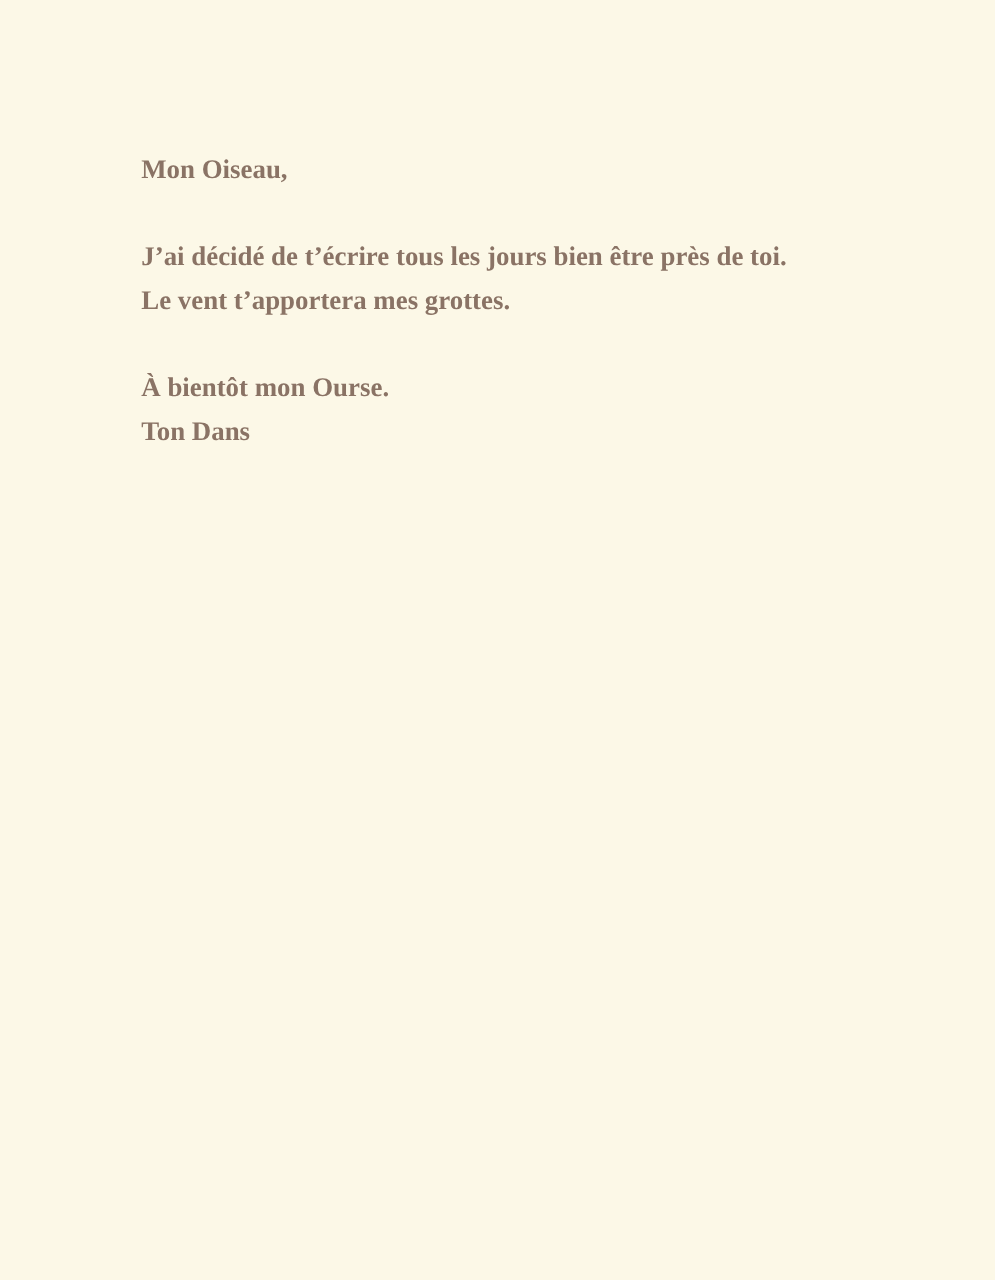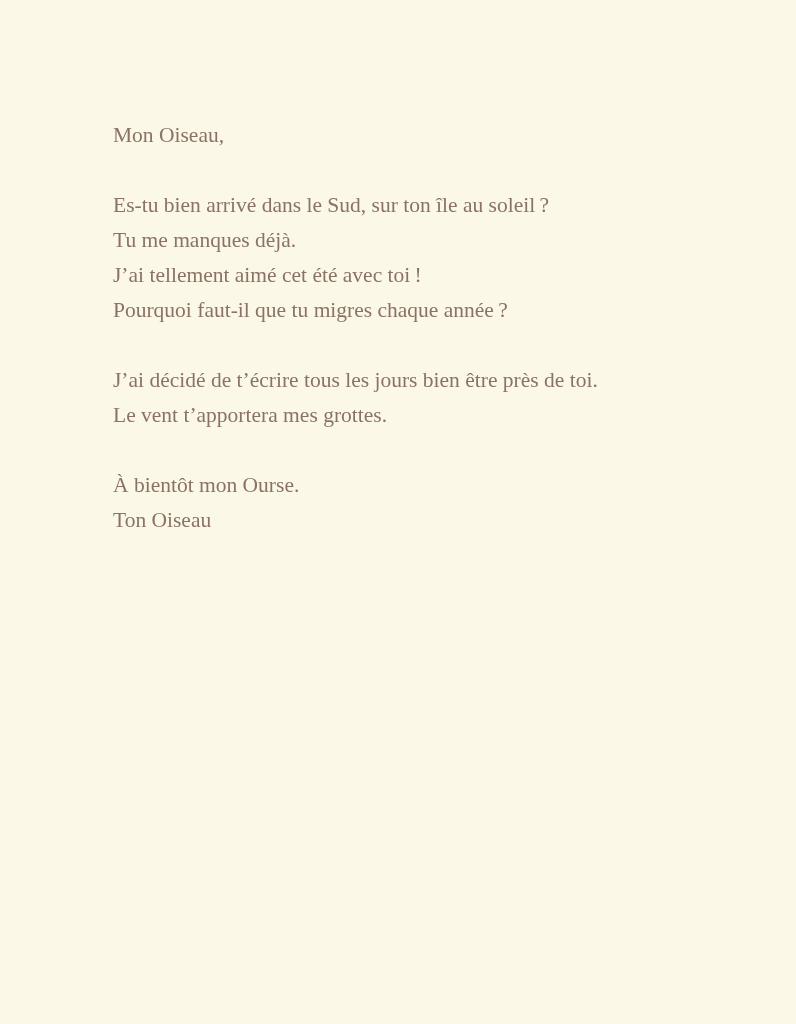--- a/index.html
+++ b/index.html
@@ -35,44 +35,39 @@
   .paragraph {
     margin: 0 0 35px 0;
     padding: 0;
   }
   .paragraph:last-child {
     margin-bottom: 0;
   }
   .line {
     display: block;
     white-space: nowrap;
+    font-weight: bold;
   }
 </style>
 </head>
 <body>
 
 <div class="page">
   <div class="letter">
 
     <p class="paragraph">
       <span class="line">Mon Oiseau,</span>
     </p>
 
-    <p class="paragraph">
-      <span class="line">Es-tu bien arrivé dans le Sud, sur ton île au soleil ?</span>
-      <span class="line">Tu me manques déjà.</span>
-      <span class="line">J’ai tellement aimé cet été avec toi !</span>
-      <span class="line">Pourquoi faut-il que tu migres chaque année ?</span>
-    </p>
 
 
     <p class="paragraph">
       <span class="line">J’ai décidé de t’écrire tous les jours bien être près de toi.</span>
       <span class="line">Le vent t’apportera mes grottes.</span>
     </p>
 
     <p class="paragraph">
       <span class="line">À bientôt mon Ourse.</span>
-      <span class="line">Ton Oiseau</span>
+      <span class="line">Ton Dans</span>
     </p>
 
   </div>
 </div>
 
 </body></html>

